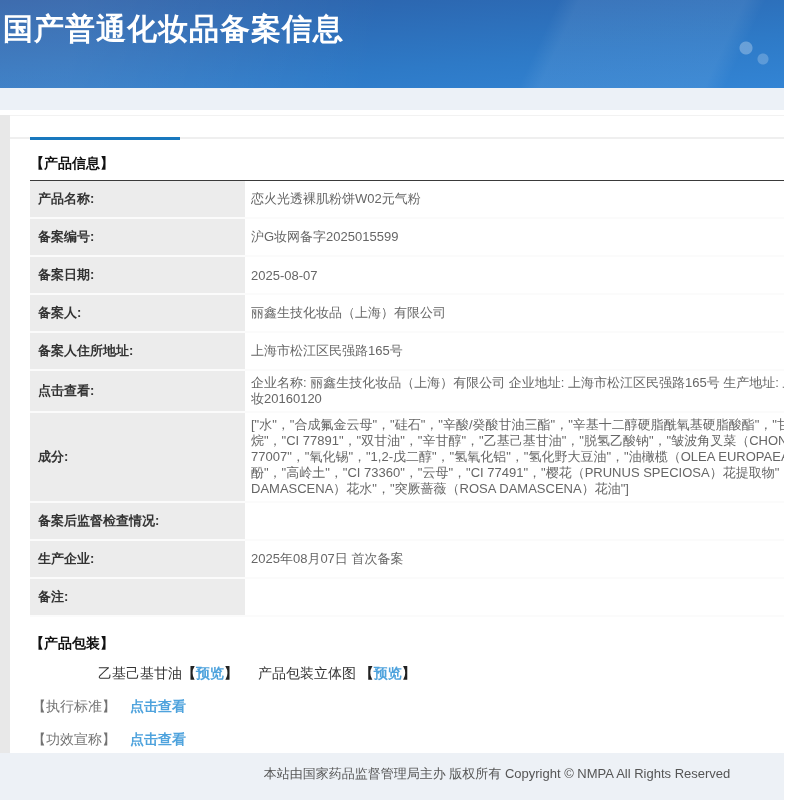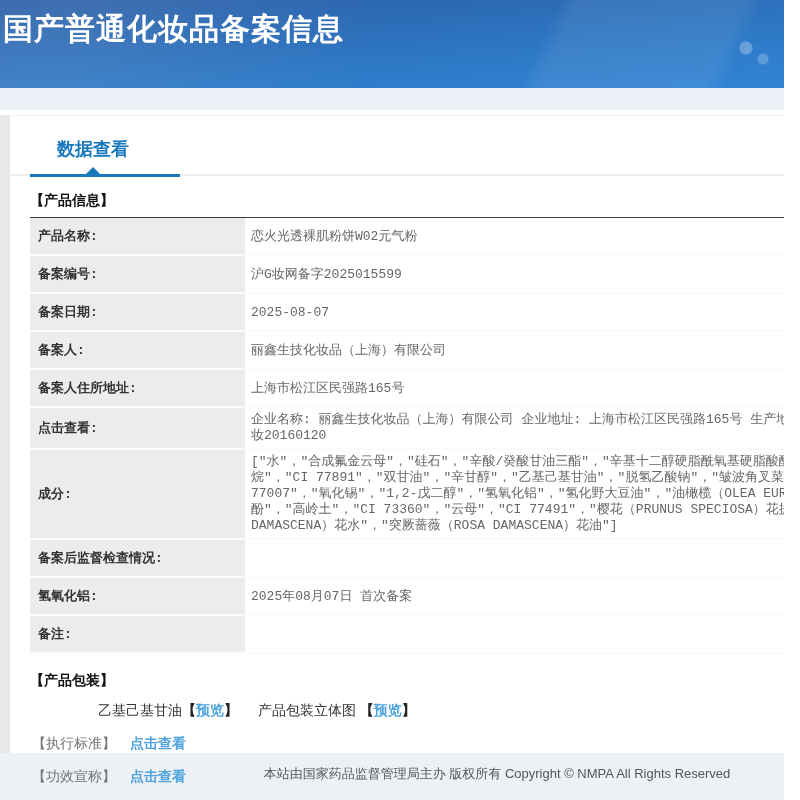--- a/index.html
+++ b/index.html
@@ -31,21 +31,21 @@
          color:#1878be; padding-bottom:13px; position:relative; cursor:pointer; }
   .tab::after { content:""; position:absolute; left:50%; margin-left:-7px; bottom:0;
          width:0; height:0; border-left:7px solid transparent; border-right:7px solid transparent;
          border-bottom:7px solid #1878be; }
   .tab-underline { position:absolute; left:20px; bottom:-3px; width:150px; height:3px; background:#1878be; }
 
   .section-title { margin:16px 0 7px 20px; font-size:14px; font-weight:bold; color:#111; }
 
   
   table.info { margin-left:20px; width:944px; border-collapse:collapse; border-top:1px solid #3a3a3a; font-size:13px; }
-  table.info td { border-bottom:2px solid #fbfbfb; vertical-align:middle;font-family:Liberation Mono, monospace; }
+  table.info td { border-bottom:2px solid #fbfbfb; vertical-align:middle; }
   td.lbl { width:215px; background:#ececec; font-weight:bold; color:#333; padding:9px 8px; height:33px; }
   td.val { padding:4px 8px 4px 6px; color:#666; }
   .vline { white-space:nowrap; line-height:16px; overflow:visible; }
   td.val.single .vline { line-height:normal; }
 
   
   .pack-row { margin:12px 0 0 88px; font-size:14px; color:#333; }
   .pack-item { display:inline-block; }
   .pack-item + .pack-item { margin-left:16px; }
   .bracket { color:#222; font-weight:bold; }
@@ -67,21 +67,20 @@
     <div class="banner">
       <h1>国产普通化妆品备案信息</h1>
     </div>
 
     <div class="band"></div>
 
     <div class="content-bg">
       <div class="card" style="margin-top:5px;">
 
         <div class="tabbar">
-          <span class="tab">数据查看</span>
           <span class="tab-underline"></span>
         </div>
 
         <div class="section-title">【产品信息】</div>
 
         <table class="info">
           <tbody id="info-tbody">
               <tr>
                 <td class="lbl">产品名称:</td>
                 <td class="val single">
@@ -127,21 +126,21 @@
                   <div class="vline">77007"，"氧化锡"，"1,2-戊二醇"，"氢氧化铝"，"氢化野大豆油"，"油橄榄（OLEA EUROPAEA）果油"，"苯</div>
                   <div class="vline">酚"，"高岭土"，"CI 73360"，"云母"，"CI 77491"，"樱花（PRUNUS SPECIOSA）花提取物"，"生育酚（维</div>
                   <div class="vline">DAMASCENA）花水"，"突厥蔷薇（ROSA DAMASCENA）花油"]</div>
                 </td>
               </tr>
               <tr>
                 <td class="lbl">备案后监督检查情况:</td>
                 <td class="val single"></td>
               </tr>
               <tr>
-                <td class="lbl">氢氧化铝:</td>
+                <td class="lbl">生产企业:</td>
                 <td class="val single">
                   <div class="vline">2025年08月07日 首次备案</div>
                 </td>
               </tr>
               <tr>
                 <td class="lbl">备注:</td>
                 <td class="val single"></td>
               </tr>
             </tbody>
         </table>

